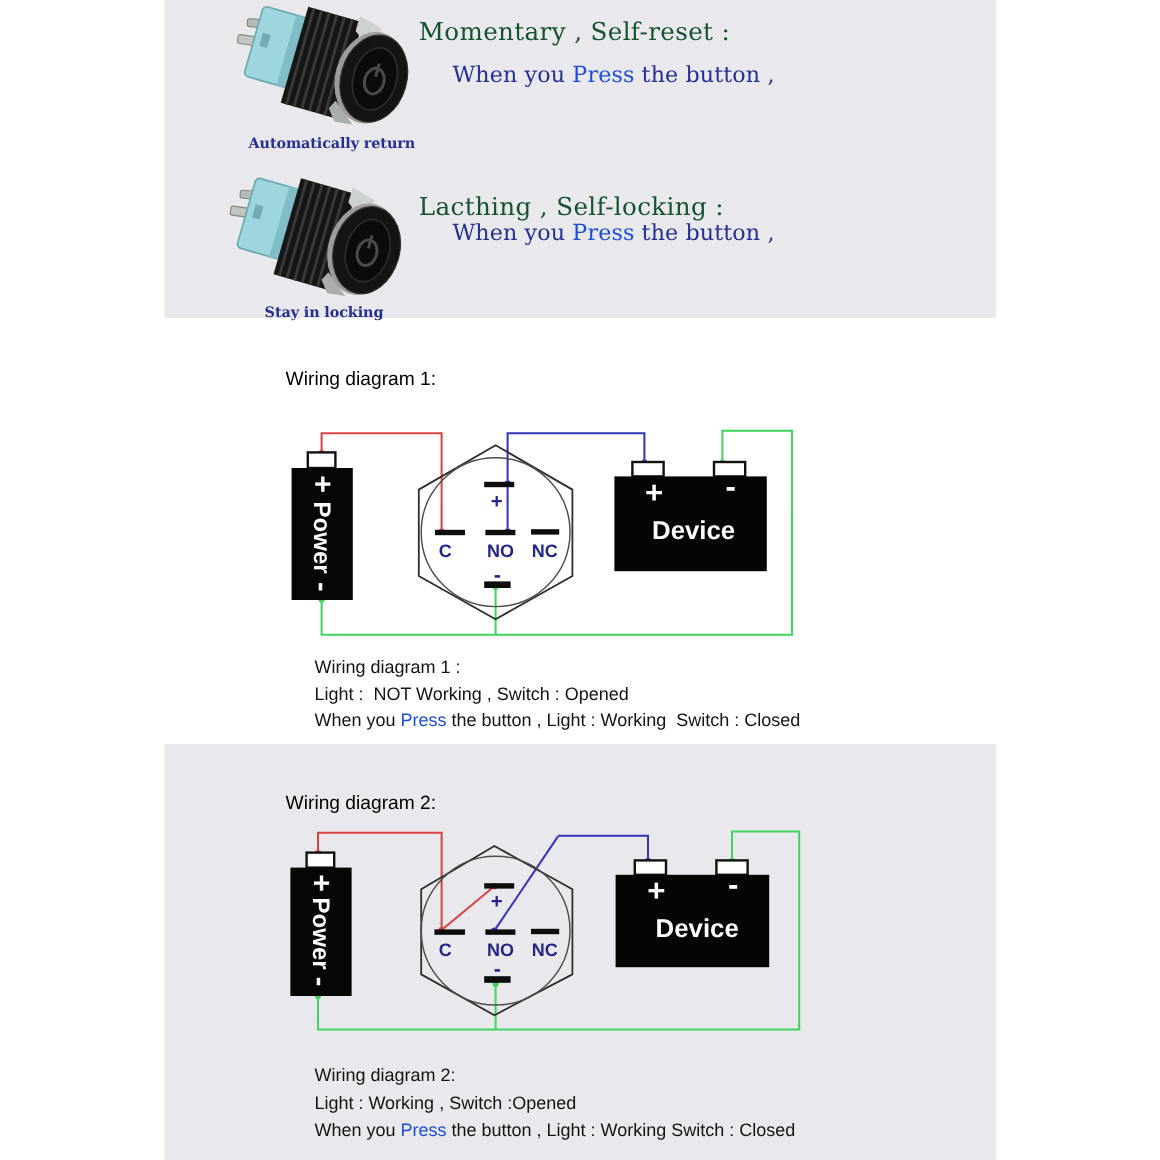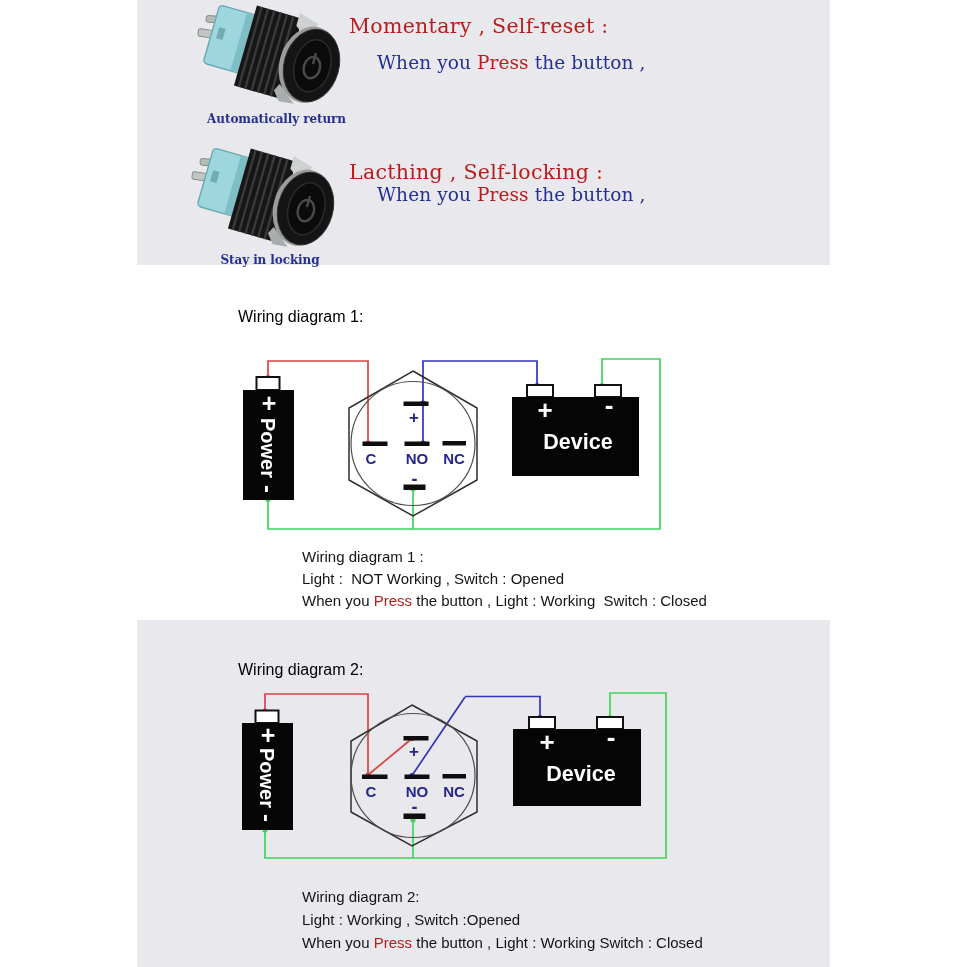--- a/index.html
+++ b/index.html
@@ -4,27 +4,27 @@
 <style>
   html,body { margin:0; padding:0; background:#ffffff; }
   .page { position:relative; width:967px; height:967px; background:#ffffff;
           font-family:"Liberation Sans", sans-serif; overflow:hidden; }
   .abs { position:absolute; }
   .panel { position:absolute; left:137px; width:693px; background:#e9e8ec; }
   .panel-top { top:0; height:265px; }
   .panel-bottom { top:620px; height:347px; }
   .serif { font-family:"DejaVu Serif", serif; }
   .navy { color:#243093; }
-  .red { color:#b91c1c; }
-  .intro-title { font-size:20.5px; letter-spacing:0.3px; color:#b91c1c; white-space:pre; }
+  .red { color:#1d4ed8; }
+  .intro-title { font-size:20.5px; letter-spacing:0.3px; color:#14532d; white-space:pre; }
   .intro-line { font-size:18.5px; letter-spacing:0.1px; white-space:pre; }
   .btn-caption { font-size:12px; font-weight:bold; color:#243093; text-align:center;
                  font-family:"DejaVu Serif", serif; letter-spacing:-0.1px; }
   .dg-heading { font-size:16px; color:#000000; white-space:pre; }
-  .dg-note { font-size:15px; color:#141414; white-space:pre;margin-left:40px; }
+  .dg-note { font-size:15px; color:#141414; white-space:pre; }
   svg text { font-family:"Liberation Sans", sans-serif; }
   .tab { fill:#ffffff; stroke:#111111; stroke-width:2; }
   .bar { fill:#0d0d0d; }
   .hexagon { fill:none; stroke:#2e2e2e; stroke-width:1.5; }
   .switch-circle { fill:none; stroke:#4d4d4d; stroke-width:1.2; }
   .wire { fill:none; stroke-width:1.7; }
   .wire-red { stroke:#d94343; } .dot-red { fill:#d94343; }
   .wire-blue { stroke:#3434bb; } .dot-blue { fill:#3434bb; }
   .wire-green { stroke:#3fd45c; } .dot-green { fill:#3fd45c; }
   .blocktext { fill:#ffffff; font-weight:bold; }

